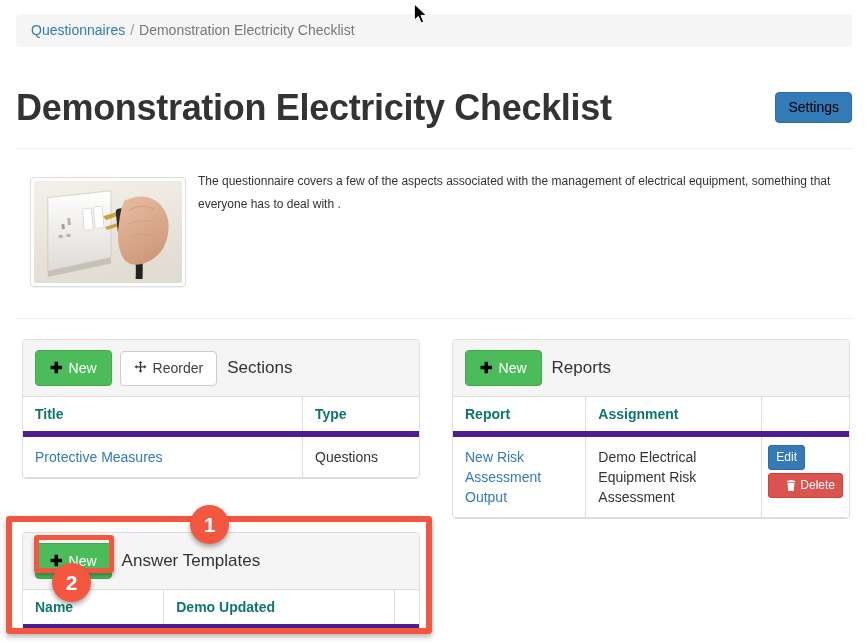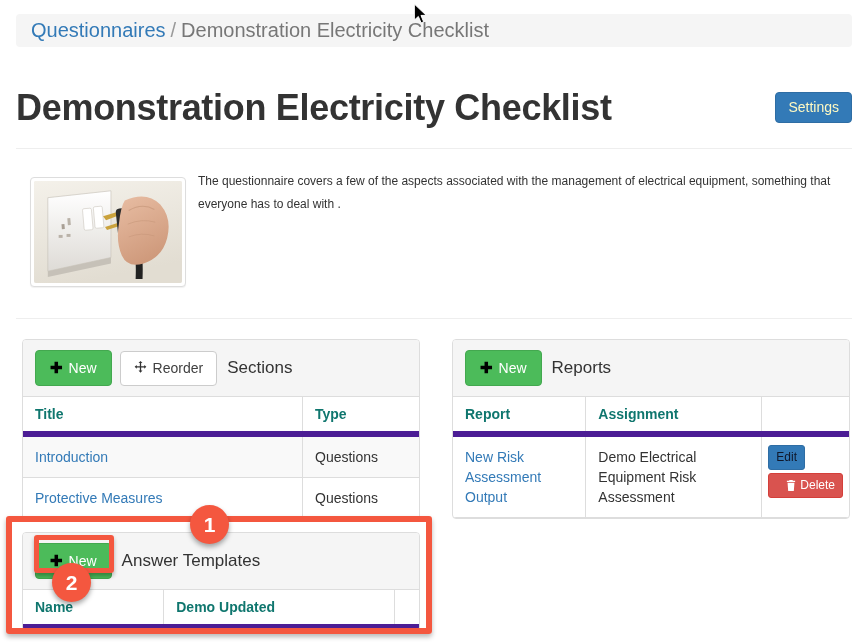--- a/index.html
+++ b/index.html
@@ -21,21 +21,21 @@
   .breadcrumb-bar {
     position: absolute;
     left: 16px;
     top: 14px;
     width: 836px;
     height: 33px;
     background: #f5f5f5;
     border-radius: 4px;
     box-sizing: border-box;
     padding: 7px 15px;
-    font-size: 20px;
+    font-size: 14px;
     line-height: 19px;
     white-space: nowrap;
   }
   .bc-link {
     color: #337ab7;
     text-decoration: none;
     cursor: pointer;
   }
   .bc-sep {
     color: #999999;
@@ -56,21 +56,21 @@
     color: #333333;
     letter-spacing: -0.3px;
     margin: 0;
   }
   .settings-btn {
     position: absolute;
     right: 16px;
     top: 92px;
     background: #337ab7;
     border: 1px solid #2e6da4;
-    color: #fef9c3;
+    color: #000000;
     font-size: 14px;
     line-height: 1;
     padding: 7px 12px 8px;
     border-radius: 4px;
     font-family: "Liberation Sans", sans-serif;
     cursor: pointer;
   }
   .title-rule {
     position: absolute;
     left: 16px;
@@ -224,21 +224,21 @@
     padding: 5px 7px 6px;
     display: inline-flex;
     align-items: center;
     gap: 4px;
     cursor: pointer;
     font-family: "Liberation Sans", sans-serif;
   }
   .btn-edit {
     background: #337ab7;
     border: 1px solid #2e6da4;
-    color: #0f172a;
+    color: #ffffff;
   }
   .btn-delete {
     background: #d9534f;
     border: 1px solid #d43f3a;
     color: #ffffff;
     margin-top: 3px;
     padding-left: 17px;
   }
   .trash-icon { width: 10px; height: 11px; display: inline-block; }
 
@@ -368,24 +368,20 @@
     <span class="panel-title">Sections</span>
   </div>
   <table class="tbl">
     <thead>
       <tr>
         <th style="width:255px">Title</th>
         <th>Type</th>
       </tr>
     </thead>
     <tbody>
-      <tr class="striped">
-        <td><a class="cell-link">Introduction</a></td>
-        <td>Questions</td>
-      </tr>
       <tr>
         <td><a class="cell-link">Protective Measures</a></td>
         <td>Questions</td>
       </tr>
     </tbody>
   </table>
 </div>
 
 <div class="panel" id="reports-panel">
   <div class="panel-heading">

